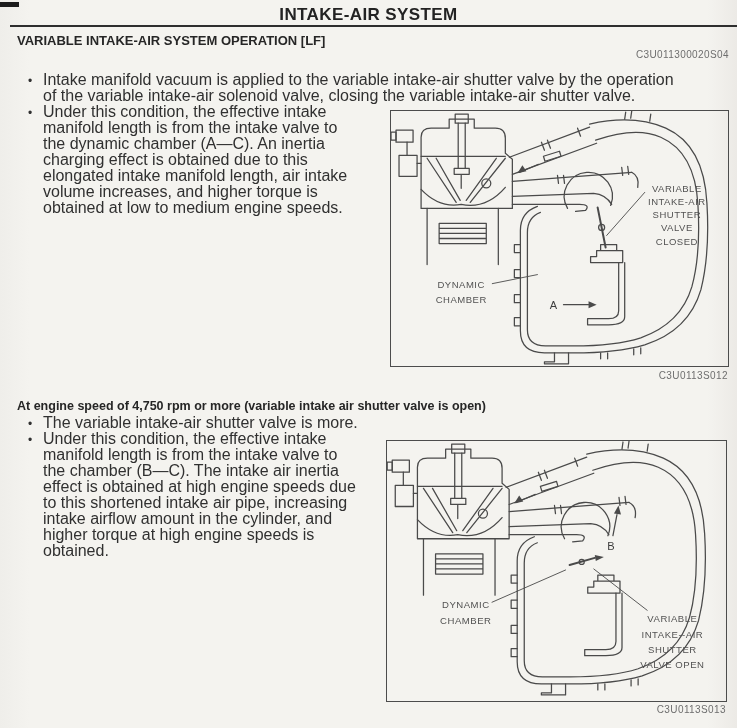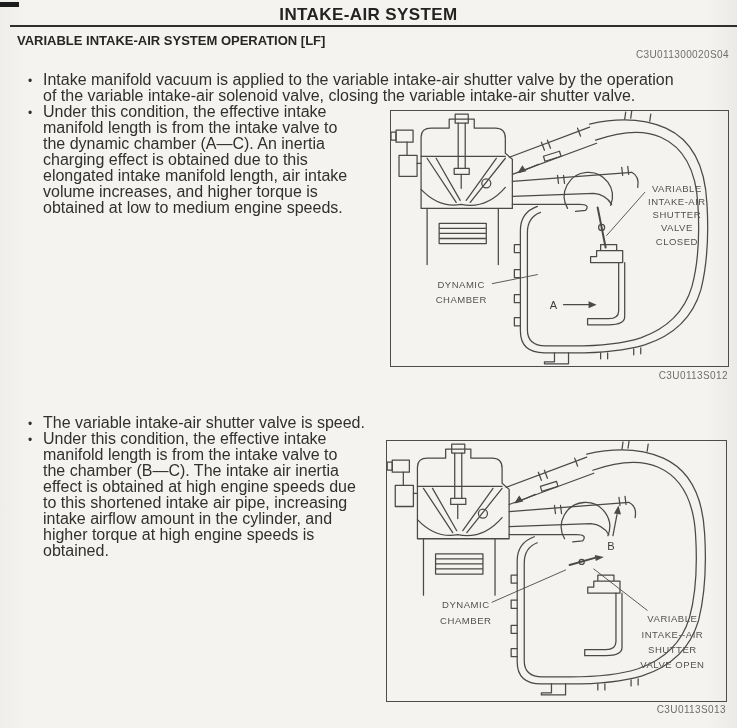--- a/index.html
+++ b/index.html
@@ -133,24 +133,25 @@
       <text class="dlabel" x="285" y="94">INTAKE-AIR</text>
       <text class="dlabel" x="285" y="107">SHUTTER</text>
       <text class="dlabel" x="285" y="120">VALVE</text>
       <text class="dlabel" x="285" y="133">CLOSED</text>
       <text class="dlabel" x="70" y="176">DYNAMIC</text>
       <text class="dlabel" x="70" y="191">CHAMBER</text>
     </svg>
   </div>
   <div class="fig-code" style="top:370px;right:9px;">C3U0113S012</div>
 
+  <div class="sec-heading" style="top:399px;">At engine speed of 4,750 rpm or more (variable intake air shutter valve is open)</div>
 
   <div class="bullet" style="top:415px;left:28px;width:660px;">
     <span class="dot"></span>
-    <span class="bt">The variable intake-air shutter valve is speed.</span>
+    <span class="bt">The variable intake-air shutter valve is more.</span>
   </div>
 
   <div class="bullet" style="top:431px;left:28px;width:332px;">
     <span class="dot"></span>
     <span class="bt">Under this condition, the effective intake manifold length is from the intake valve to the chamber (B—C). The intake air inertia effect is obtained at high engine speeds due to this shortened intake air pipe, increasing intake airflow amount in the cylinder, and higher torque at high engine speeds is obtained.</span>
   </div>
 
   <div class="diag" style="left:386px;top:440px;width:341px;height:262px;">
     <svg viewBox="0 0 336 258">
       <use href="#engine-base"></use>

